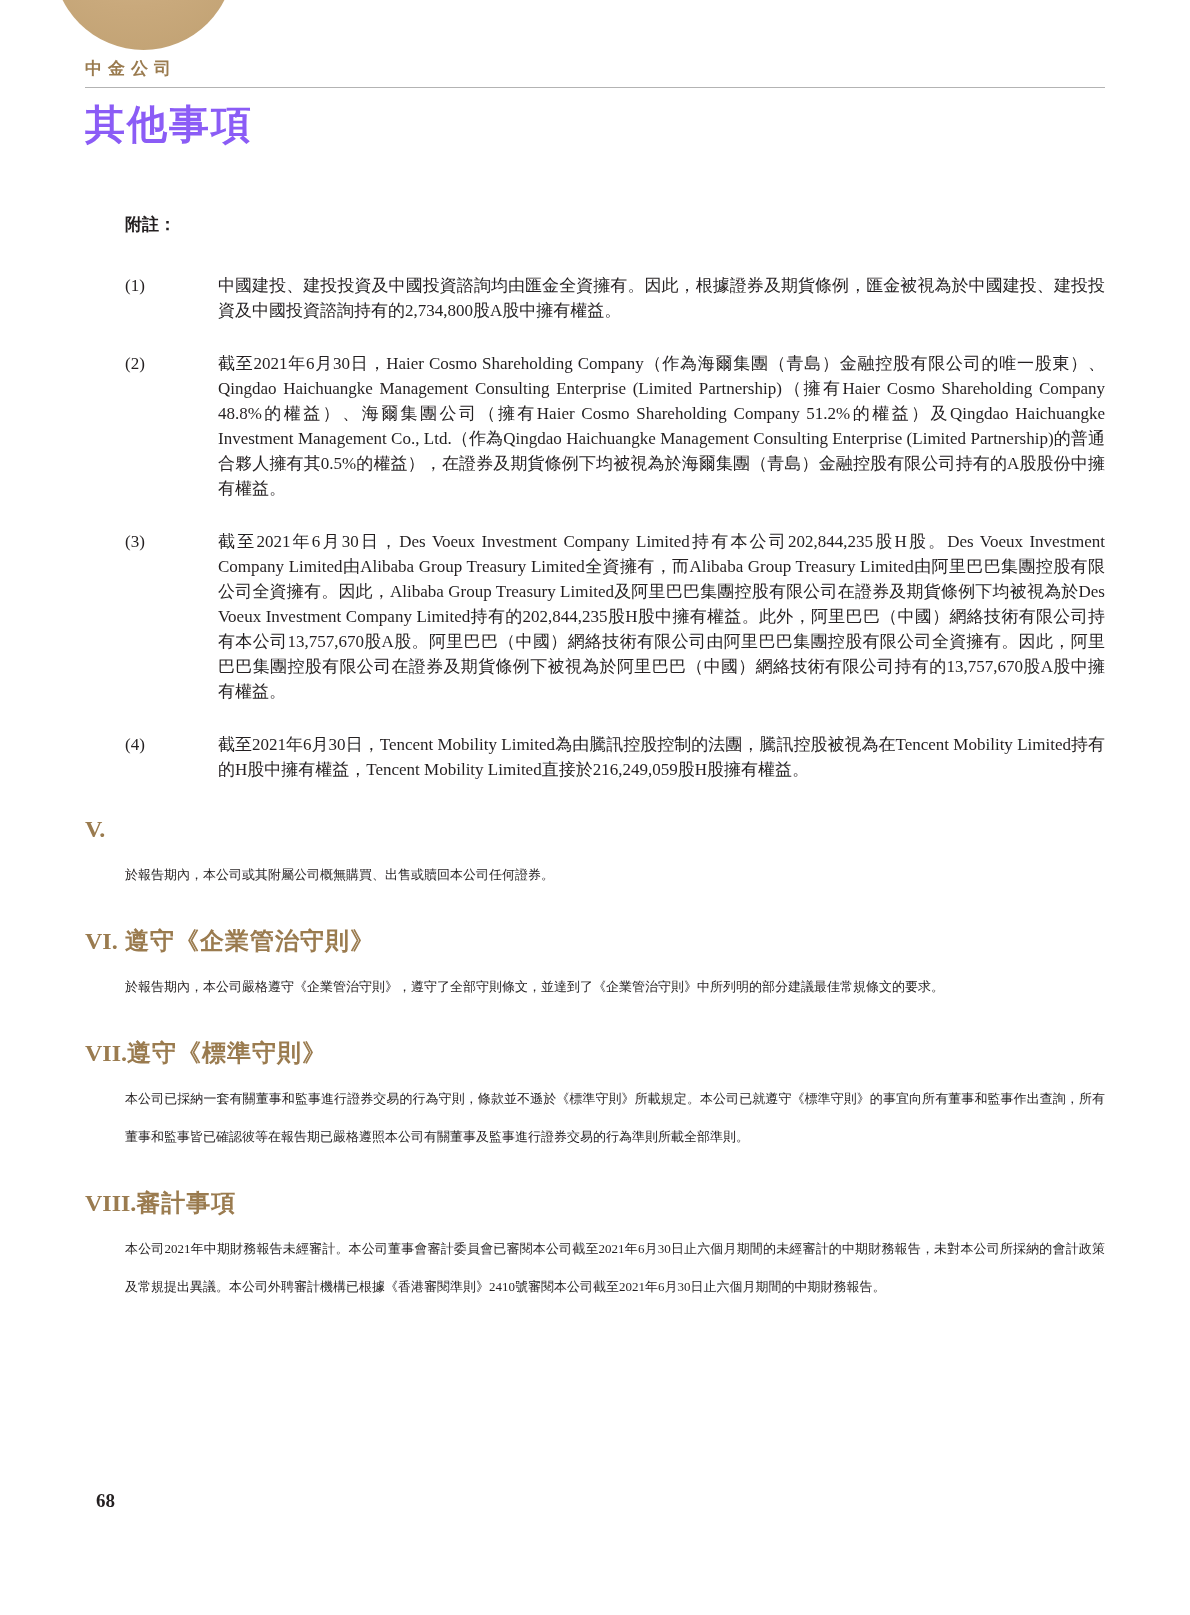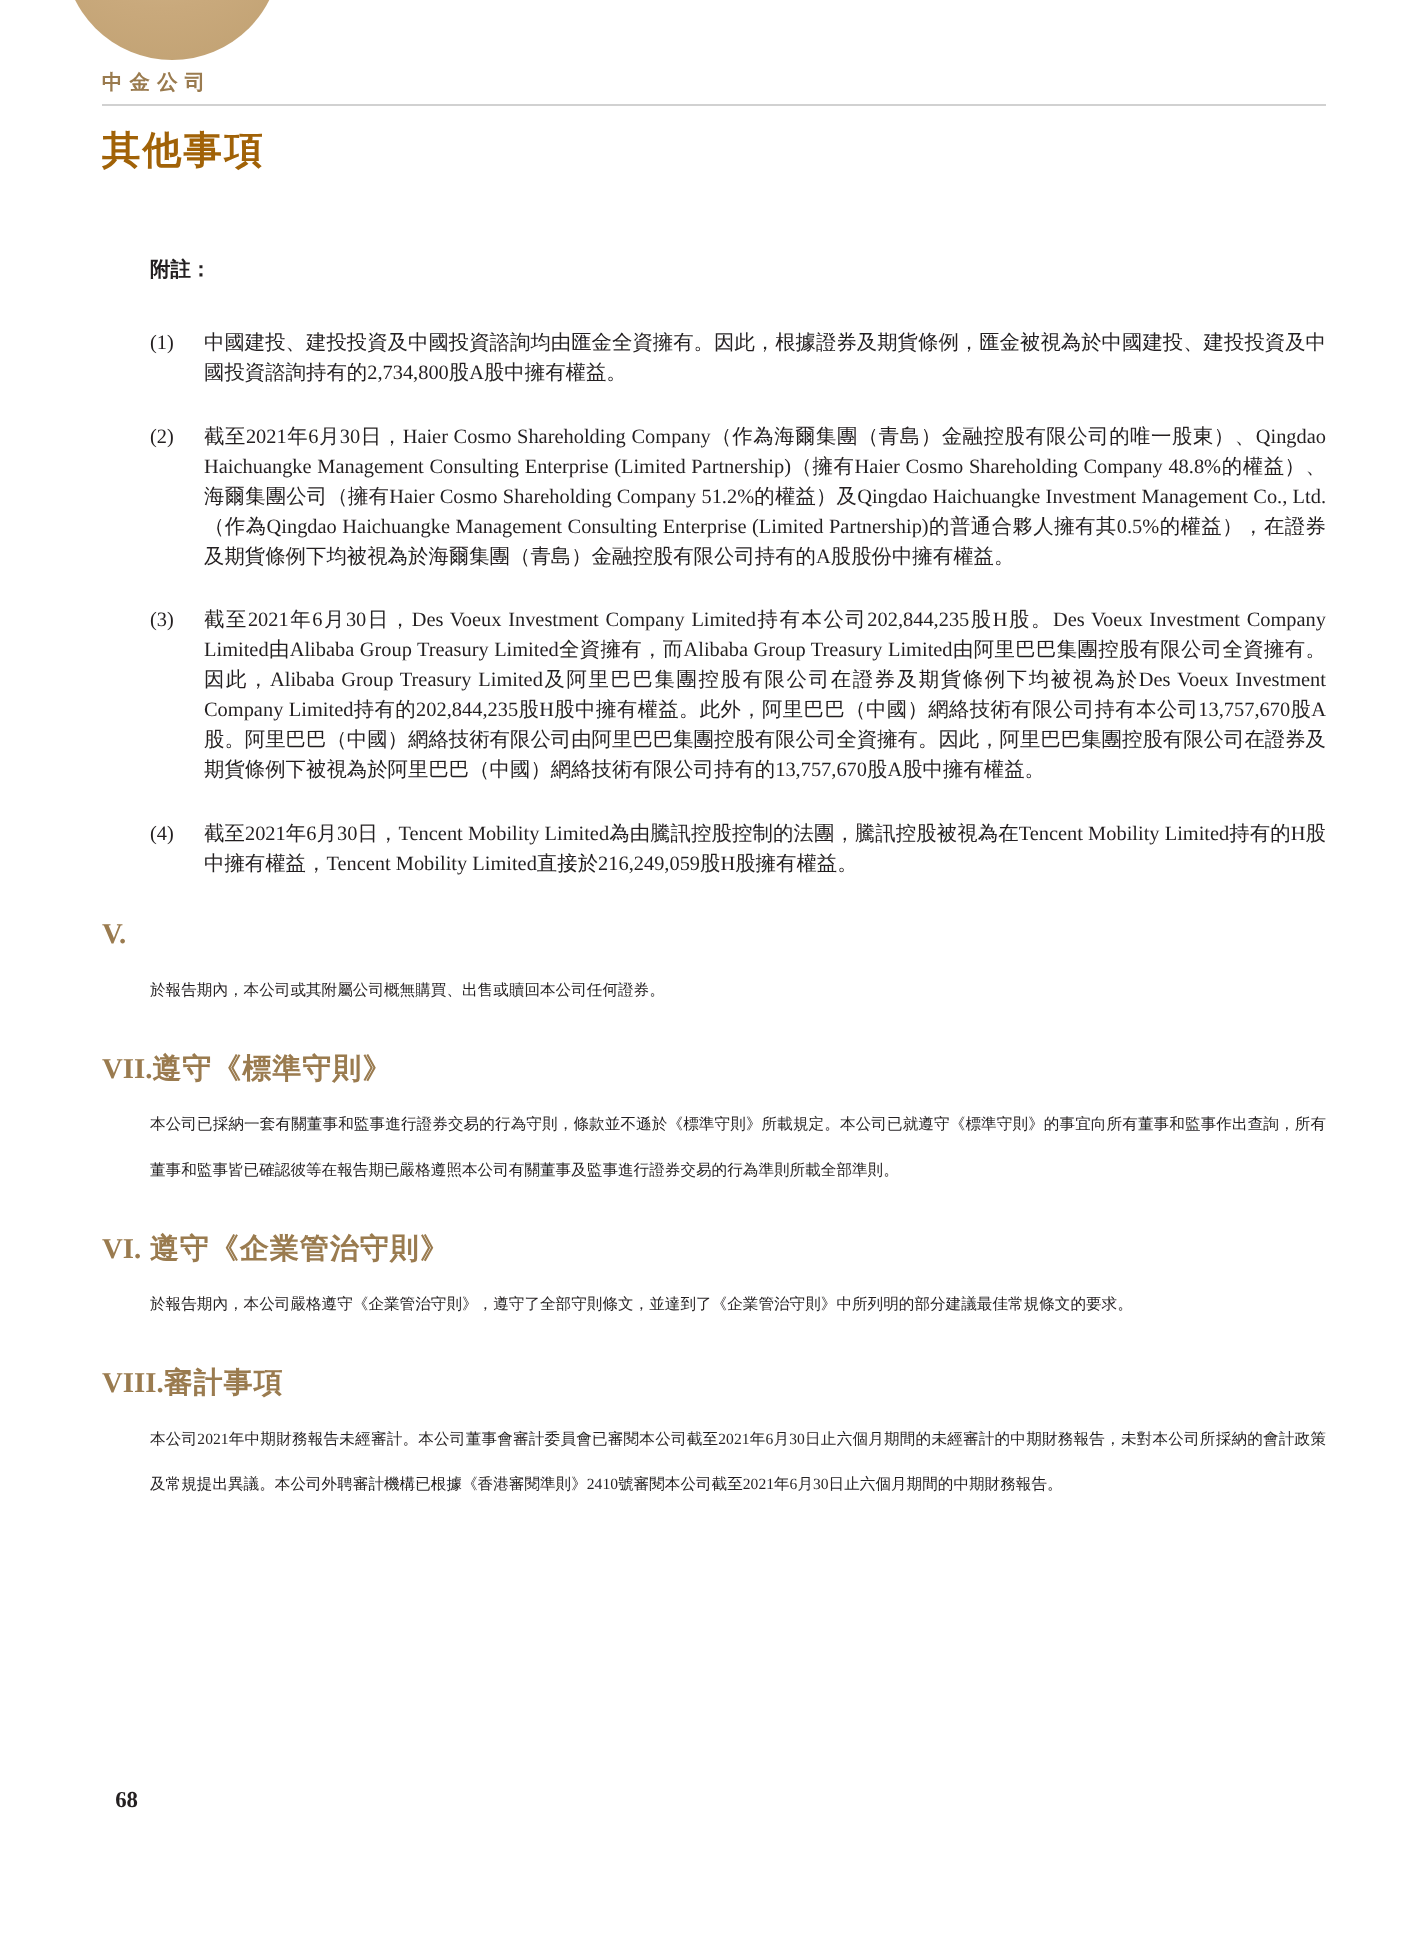--- a/index.html
+++ b/index.html
@@ -17,30 +17,30 @@
   .brand {
     position:absolute; left:85px; top:57px;
     font-size:17px; font-weight:bold; letter-spacing:6px; color:#9a7b4f;
   }
   .header-rule {
     position:absolute; left:85px; top:87px; width:1020px; height:1px;
     background:#b3b3b3;
   }
   .content { position:absolute; left:85px; top:100px; width:1020px; }
   .page-title {
-    font-size:32px; font-weight:bold; color:#a16207; letter-spacing:2px;
+    font-size:40px; font-weight:bold; color:#8b5cf6; letter-spacing:2px;
     line-height:50px;
   }
   .notes-label {
     margin:62px 0 0 40px; font-size:17px; line-height:25px; color:#231f20;font-weight:bold;
   }
   .notes { margin-top:36px; }
   .note { display:flex; margin:0 0 28px 40px; font-size:17px; line-height:25px; }
   .note-num { width:45px; flex-shrink:0; }
-  .note-text { flex:1; text-align:justify; }
+  .note-text { flex:1; text-align:justify;margin-left:48px; }
   .section { margin-top:32px; }
   .section-heading {
     display:flex; font-size:24px; font-weight:bold; color:#9a7b4f;
     line-height:30px; letter-spacing:1px;
   }
   .sec-num { min-width:40px; flex-shrink:0; letter-spacing:0; }
   .section-body {
     margin:12px 0 0 40px; font-size:13px; line-height:38px;
     text-align:justify; color:#231f20;
   }
@@ -87,32 +87,32 @@
 
     <div class="section">
       <div class="section-heading">
         <span class="sec-num">V.</span>
       </div>
       <div class="section-body">於報告期內，本公司或其附屬公司概無購買、出售或贖回本公司任何證券。</div>
     </div>
 
     <div class="section">
       <div class="section-heading">
+        <span class="sec-num">VI.</span>
+        <span>遵守《企業管治守則》</span>
+      </div>
+      <div class="section-body">於報告期內，本公司嚴格遵守《企業管治守則》，遵守了全部守則條文，並達到了《企業管治守則》中所列明的部分建議最佳常規條文的要求。</div>
+    </div>
+
+    <div class="section">
+      <div class="section-heading">
         <span class="sec-num">VII.</span>
         <span>遵守《標準守則》</span>
       </div>
       <div class="section-body">本公司已採納一套有關董事和監事進行證券交易的行為守則，條款並不遜於《標準守則》所載規定。本公司已就遵守《標準守則》的事宜向所有董事和監事作出查詢，所有董事和監事皆已確認彼等在報告期已嚴格遵照本公司有關董事及監事進行證券交易的行為準則所載全部準則。</div>
-    </div>
-
-    <div class="section">
-      <div class="section-heading">
-        <span class="sec-num">VI.</span>
-        <span>遵守《企業管治守則》</span>
-      </div>
-      <div class="section-body">於報告期內，本公司嚴格遵守《企業管治守則》，遵守了全部守則條文，並達到了《企業管治守則》中所列明的部分建議最佳常規條文的要求。</div>
     </div>
 
     <div class="section">
       <div class="section-heading">
         <span class="sec-num">VIII.</span>
         <span>審計事項</span>
       </div>
       <div class="section-body">本公司2021年中期財務報告未經審計。本公司董事會審計委員會已審閱本公司截至2021年6月30日止六個月期間的未經審計的中期財務報告，未對本公司所採納的會計政策及常規提出異議。本公司外聘審計機構已根據《香港審閱準則》2410號審閱本公司截至2021年6月30日止六個月期間的中期財務報告。</div>
     </div>
 

